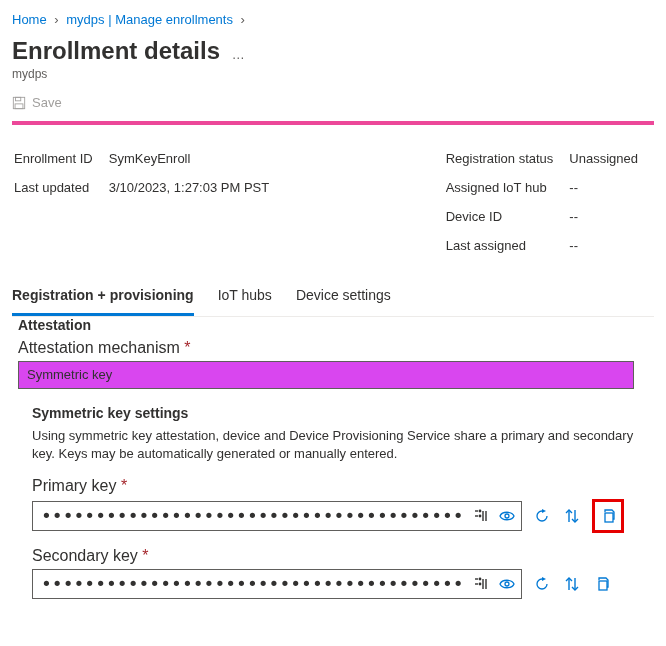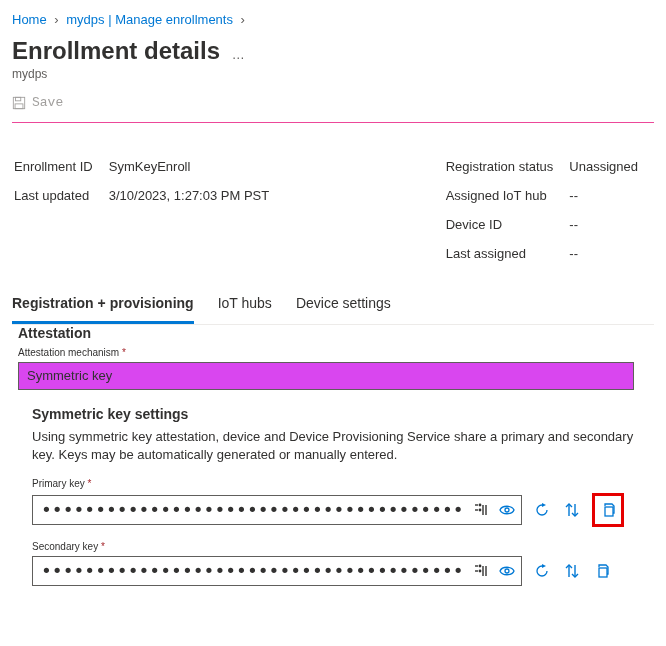--- a/index.html
+++ b/index.html
@@ -10,34 +10,34 @@
     background: #fff;
     width: 666px;
     padding: 8px 12px 20px 12px;
   }
   .breadcrumb { font-size: 13px; padding: 4px 0 10px 0; }
   .breadcrumb a { color: #0078d4; text-decoration: none; cursor: pointer; }
   .breadcrumb .sep { color: #605e5c; padding: 0 4px; }
   h1 { font-size: 24px; font-weight: 600; display: inline-block; }
   .title-dots { color: #605e5c; padding-left: 8px; cursor: pointer; }
   .subtitle { color: #605e5c; font-size: 12px; margin-top: 2px; margin-bottom: 14px; }
-  .toolbar { border-bottom: 1px solid #ec4899; padding-bottom: 8px; margin-bottom: 28px; font-family: Liberation Mono, monospace; }
+  .toolbar { border-bottom: 4px solid #ec4899; padding-bottom: 8px; margin-bottom: 18px; }
   .toolbar-btn { display: inline-flex; align-items: center; gap: 6px; color: #a19f9d; font-size: 13px; cursor: default; }
   .fields { display: flex; gap: 44px; margin-bottom: 18px; }
   .fields-col { flex: 0 0 auto; }
   .fields table td { padding: 6px 14px 6px 0; font-size: 13px; vertical-align: top; }
   .fields .label { color: #323130; white-space: nowrap; }
   .fields .value { color: #323130; }
   .tabs { border-bottom: 1px solid #edebe9; display: flex; gap: 24px; }
   .tab { padding: 8px 0 10px 0; font-size: 14px; color: #323130; cursor: pointer; border-bottom: 3px solid transparent; }
   .tab.active { font-weight: 600; border-bottom-color: #0078d4; }
   .section { padding: 0 4px 0 6px; }
   .section h3 { font-size: 14px; font-weight: 600; margin-bottom: 6px; }
   .section p { font-size: 13px; line-height: 1.4; margin-bottom: 14px; }
-  .field-label { font-size: 10px; margin-bottom: 4px; }
+  .field-label { font-size: 16px; margin-bottom: 4px; }
   .req { color: #a4262c; }
   .textbox {
     width: 616px; height: 28px; border: 1px solid #605e5c;
     padding: 4px 8px; font-size: 13px; display: flex; align-items: center;
     background: #d946ef;
   }
   .key-row { display: flex; align-items: center; gap: 10px; margin-bottom: 14px; }
   .key-input-wrap {
     position: relative; flex: 0 0 490px; height: 30px;
     border: 1px solid #605e5c; display: flex; align-items: center;

